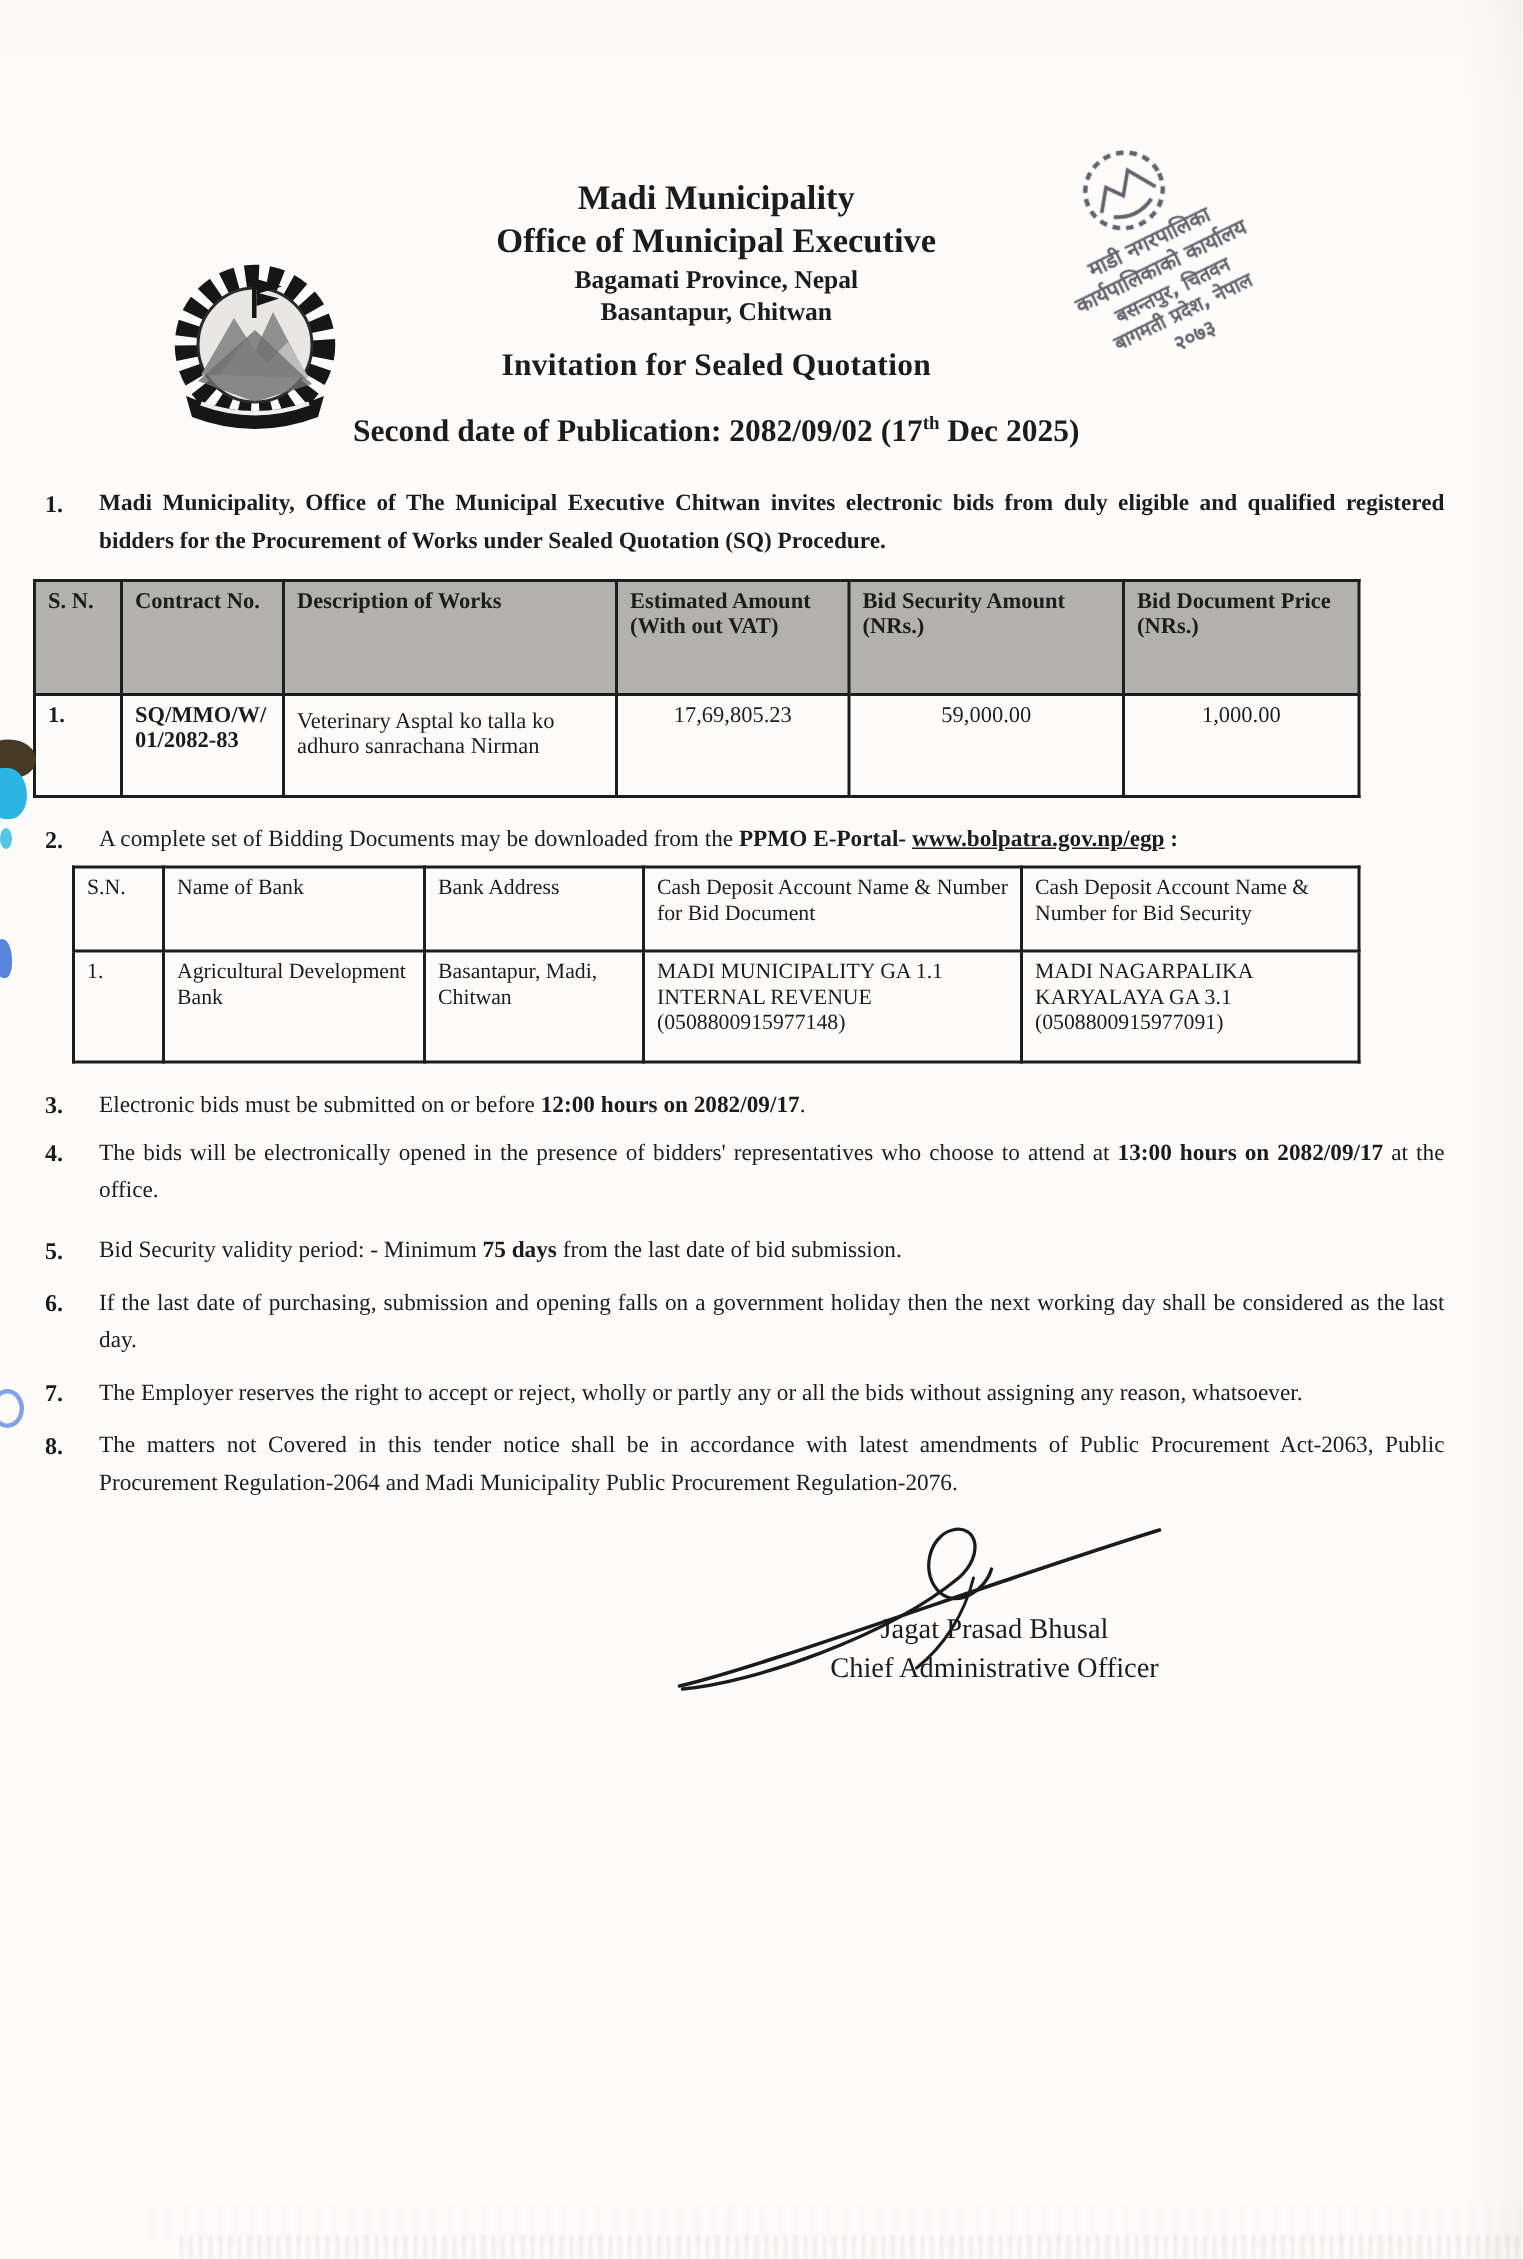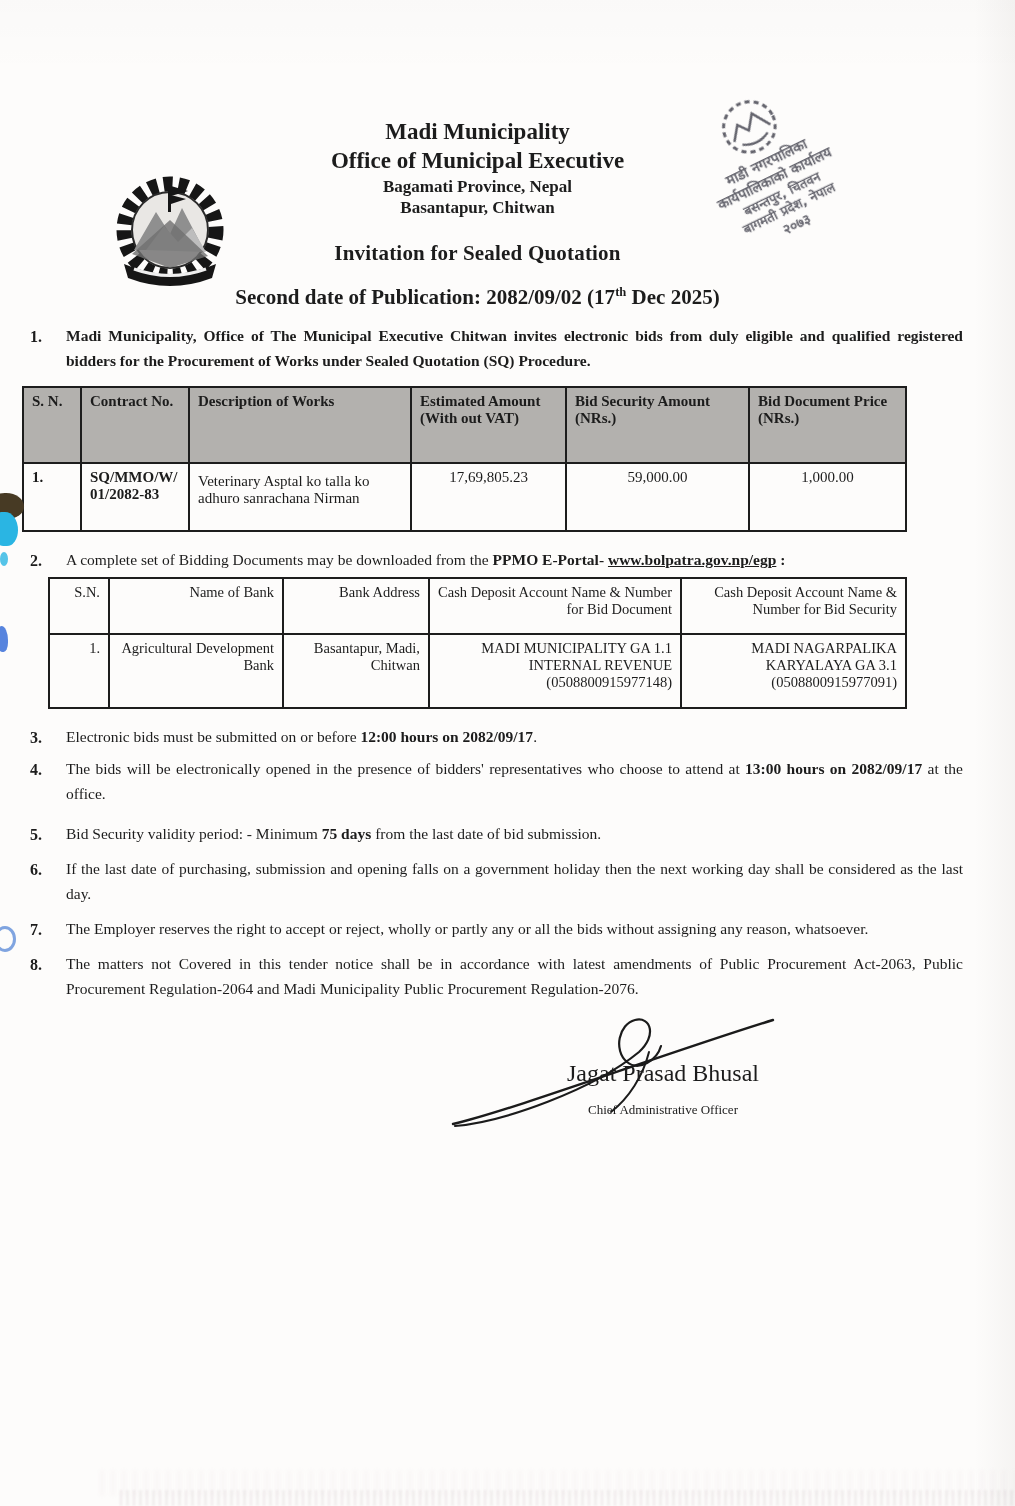--- a/index.html
+++ b/index.html
@@ -9,21 +9,21 @@
       linear-gradient(270deg, rgba(120,110,100,0.06), rgba(0,0,0,0) 4%),
       linear-gradient(180deg, rgba(0,0,0,0.012), rgba(0,0,0,0) 5%),
       #fdfcfb;
     color:#1c1c1c;
     font-family:"Liberation Serif","DejaVu Serif",serif;
   }
   
   .header{position:absolute;top:118px;left:0;right:60px;text-align:center;line-height:1.25;}
   .org-name,.office-name{font-size:23px;font-weight:bold;}
   .addr{font-size:17px;font-weight:bold;}
-  .doc-title{font-size:21px;font-weight:bold;margin-top:22px;letter-spacing:.2px;}
+  .doc-title{font-size:21px;font-weight:bold;margin-top:12px;letter-spacing:.2px;}
   .pub-date{font-size:21px;font-weight:bold;margin-top:18px;}
   .pub-date sup{font-size:60%;vertical-align:super;margin-top:26px;}
   
   .emblem{position:absolute;left:100px;top:168px;width:140px;height:128px;}
   
   .stamp{
     position:absolute;left:660px;top:92px;width:230px;height:175px;
     transform:rotate(-26deg);color:#4a4a55;opacity:.85;text-align:center;
     font-family:"DejaVu Sans",sans-serif;filter:blur(.3px);
   }
@@ -38,30 +38,30 @@
   .bold{font-weight:bold;}
   .uline{text-decoration:underline;}
   
   table{border-collapse:collapse;table-layout:fixed;padding-left:36px;}
   .t1{margin:12px 0 0 -8px;width:883px;font-size:15px;}
   .t1 th,.t1 td{border:2.5px solid #1d1d1d;padding:5px 8px;vertical-align:top;text-align:left;}
   .t1 thead th{background:#b3b1ae;font-weight:bold;height:64px;}
   .t1 td{height:56px;}
   .t1 .amt{text-align:center;}
   .t2{margin:4px 0 0 18px;width:857px;font-size:14.5px;}
-  .t2 th,.t2 td{border:2px solid #1d1d1d;padding:5px 8px;vertical-align:top;text-align:right;font-weight:normal;}
+  .t2 th,.t2 td{border:2px solid #1d1d1d;padding:5px 8px;vertical-align:top;text-align:left;font-weight:normal;}
   .t2 thead th{height:44px;}
   .t2 td{height:62px;}
   .bank-heading{margin:14px 0 0 30px;font-size:15.5px;font-weight:bold;text-decoration:underline;}
   .desc-cell div{margin-top:2px;}
   
   .sig-block{position:relative;margin:22px 120px 0 auto;width:360px;height:120px;text-align:center;}
   .sig-svg{position:absolute;left:-40px;top:-18px;}
-  .sig-name{position:absolute;left:0;right:0;top:36px;font-size:24px;}
-  .sig-title{position:absolute;left:0;right:0;top:78px;font-size:13px;}
+  .sig-name{position:absolute;left:0;right:0;top:52px;font-size:19px;}
+  .sig-title{position:absolute;left:0;right:0;top:78px;font-size:19px;}
   
   .clip-dark{position:absolute;left:-10px;top:493px;width:34px;height:26px;background:#473a24;border-radius:50% 60% 55% 50%;}
   .clip-cyan{position:absolute;left:-6px;top:512px;width:24px;height:34px;background:#2ab5e3;border-radius:40% 70% 60% 50%;}
   .clip-cyan2{position:absolute;left:0px;top:552px;width:8px;height:14px;background:#2ab5e3;border-radius:50%;opacity:.8;}
   .mark-blue1{position:absolute;left:-4px;top:626px;width:12px;height:26px;background:#3a6fd8;border-radius:50% 60% 40% 60%;opacity:.85;}
   .mark-blue2{position:absolute;left:-6px;top:926px;width:16px;height:20px;border:3px solid #4a7fd4;border-radius:50%;opacity:.7;background:transparent;}
   .bottom-streaks{
     position:absolute;left:120px;right:0;bottom:0;height:16px;opacity:.5;
     background:repeating-linear-gradient(90deg, rgba(150,120,135,.28) 0 2px, rgba(0,0,0,0) 2px 6px, rgba(120,100,110,.18) 6px 9px, rgba(0,0,0,0) 9px 13px);
     filter:blur(1px);

